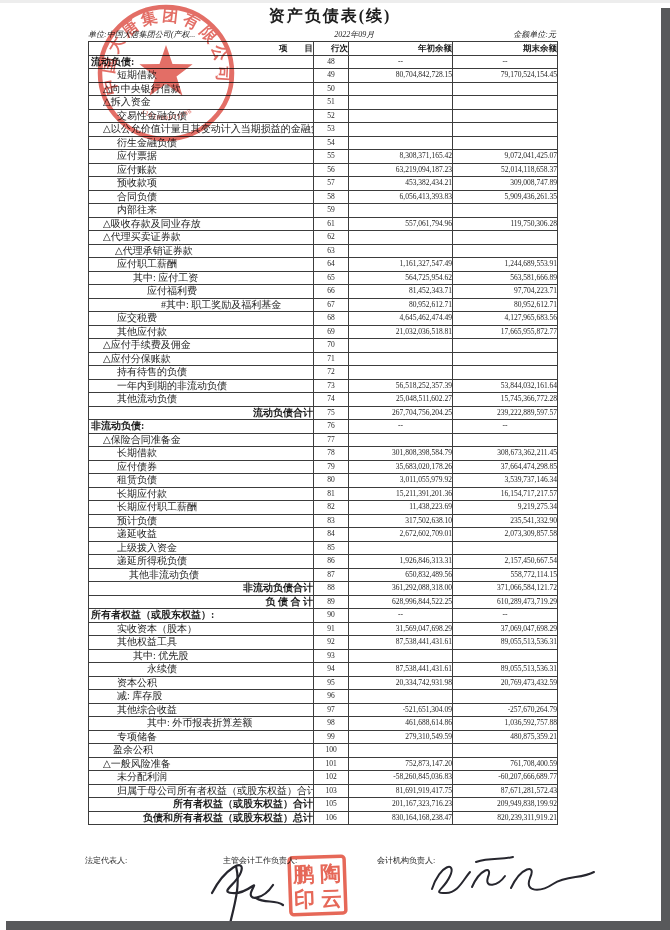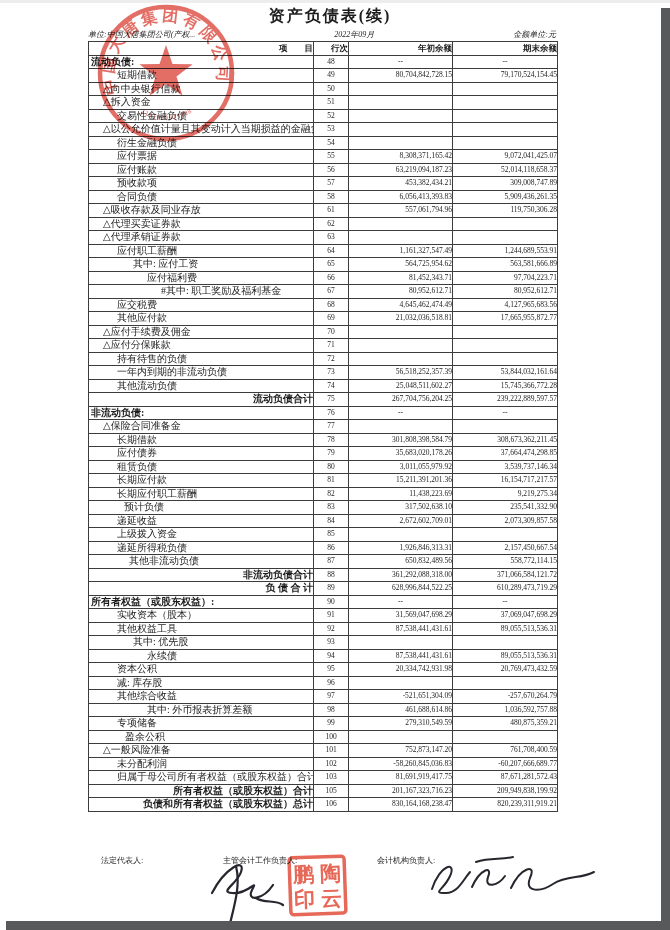--- a/index.html
+++ b/index.html
@@ -22,21 +22,21 @@
   #bs-table th{font-size:8.5px;font-weight:bold;text-align:right;}
   td.c-label{font-size:10px;text-align:left;}
   td.c-label.sec{font-weight:bold;}
   td.c-label.tot{font-weight:bold;text-align:right;}
   td.c-line{font-size:7.5px;text-align:center;}
   td.c-amt{font-size:7.5px;text-align:right;padding-right:3px;}
   td.c-amt.dash{text-align:center;padding-right:0;}
 
   #footer-row{position:absolute;left:85px;top:855px;width:520px;height:14px;font-size:8px;}
   #footer-row span{position:absolute;top:0;white-space:nowrap;}
-  #lbl-legal{left:16px;}
+  #lbl-legal{left:0;}
   #lbl-chief{left:138px;}
   #lbl-dept{left:292px;}
 
   #overlay{position:absolute;left:0;top:0;width:670px;height:930px;pointer-events:none;
            mix-blend-mode:multiply;}
 </style>
 </head>
 <body>
 
 <div id="page">
@@ -126,33 +126,39 @@
           <td class="c-amt">453,382,434.21</td>
           <td class="c-amt">309,008,747.89</td>
         </tr>
         <tr>
           <td class="c-label" style="padding-left: 28px;">合同负债</td>
           <td class="c-line">58</td>
           <td class="c-amt">6,056,413,393.83</td>
           <td class="c-amt">5,909,436,261.35</td>
         </tr>
         <tr>
+          <td class="c-label" style="padding-left: 28px;">内部往来</td>
+          <td class="c-line">59</td>
+          <td class="c-amt"></td>
+          <td class="c-amt"></td>
+        </tr>
+        <tr>
           <td class="c-label" style="padding-left: 14px;">△吸收存款及同业存放</td>
           <td class="c-line">61</td>
           <td class="c-amt">557,061,794.96</td>
           <td class="c-amt">119,750,306.28</td>
         </tr>
         <tr>
           <td class="c-label" style="padding-left: 14px;">△代理买卖证券款</td>
           <td class="c-line">62</td>
           <td class="c-amt"></td>
           <td class="c-amt"></td>
         </tr>
         <tr>
-          <td class="c-label" style="padding-left: 14px;">△代理承销证券款</td>
+          <td class="c-label" style="padding-left: 26px;">△代理承销证券款</td>
           <td class="c-line">63</td>
           <td class="c-amt"></td>
           <td class="c-amt"></td>
         </tr>
         <tr>
           <td class="c-label" style="padding-left: 28px;">应付职工薪酬</td>
           <td class="c-line">64</td>
           <td class="c-amt">1,161,327,547.49</td>
           <td class="c-amt">1,244,689,553.91</td>
         </tr>
@@ -258,21 +264,21 @@
           <td class="c-amt">15,211,391,201.36</td>
           <td class="c-amt">16,154,717,217.57</td>
         </tr>
         <tr>
           <td class="c-label" style="padding-left: 28px;">长期应付职工薪酬</td>
           <td class="c-line">82</td>
           <td class="c-amt">11,438,223.69</td>
           <td class="c-amt">9,219,275.34</td>
         </tr>
         <tr>
-          <td class="c-label" style="padding-left: 35px;">预计负债</td>
+          <td class="c-label" style="padding-left: 28px;">预计负债</td>
           <td class="c-line">83</td>
           <td class="c-amt">317,502,638.10</td>
           <td class="c-amt">235,541,332.90</td>
         </tr>
         <tr>
           <td class="c-label" style="padding-left: 28px;">递延收益</td>
           <td class="c-line">84</td>
           <td class="c-amt">2,672,602,709.01</td>
           <td class="c-amt">2,073,309,857.58</td>
         </tr>
@@ -360,21 +366,21 @@
           <td class="c-amt">461,688,614.86</td>
           <td class="c-amt">1,036,592,757.88</td>
         </tr>
         <tr>
           <td class="c-label" style="padding-left: 28px;">专项储备</td>
           <td class="c-line">99</td>
           <td class="c-amt">279,310,549.59</td>
           <td class="c-amt">480,875,359.21</td>
         </tr>
         <tr>
-          <td class="c-label" style="padding-left: 36px;">盈余公积</td>
+          <td class="c-label" style="padding-left: 24px;">盈余公积</td>
           <td class="c-line">100</td>
           <td class="c-amt"></td>
           <td class="c-amt"></td>
         </tr>
         <tr>
           <td class="c-label" style="padding-left: 14px;">△一般风险准备</td>
           <td class="c-line">101</td>
           <td class="c-amt">752,873,147.20</td>
           <td class="c-amt">761,708,400.59</td>
         </tr>

